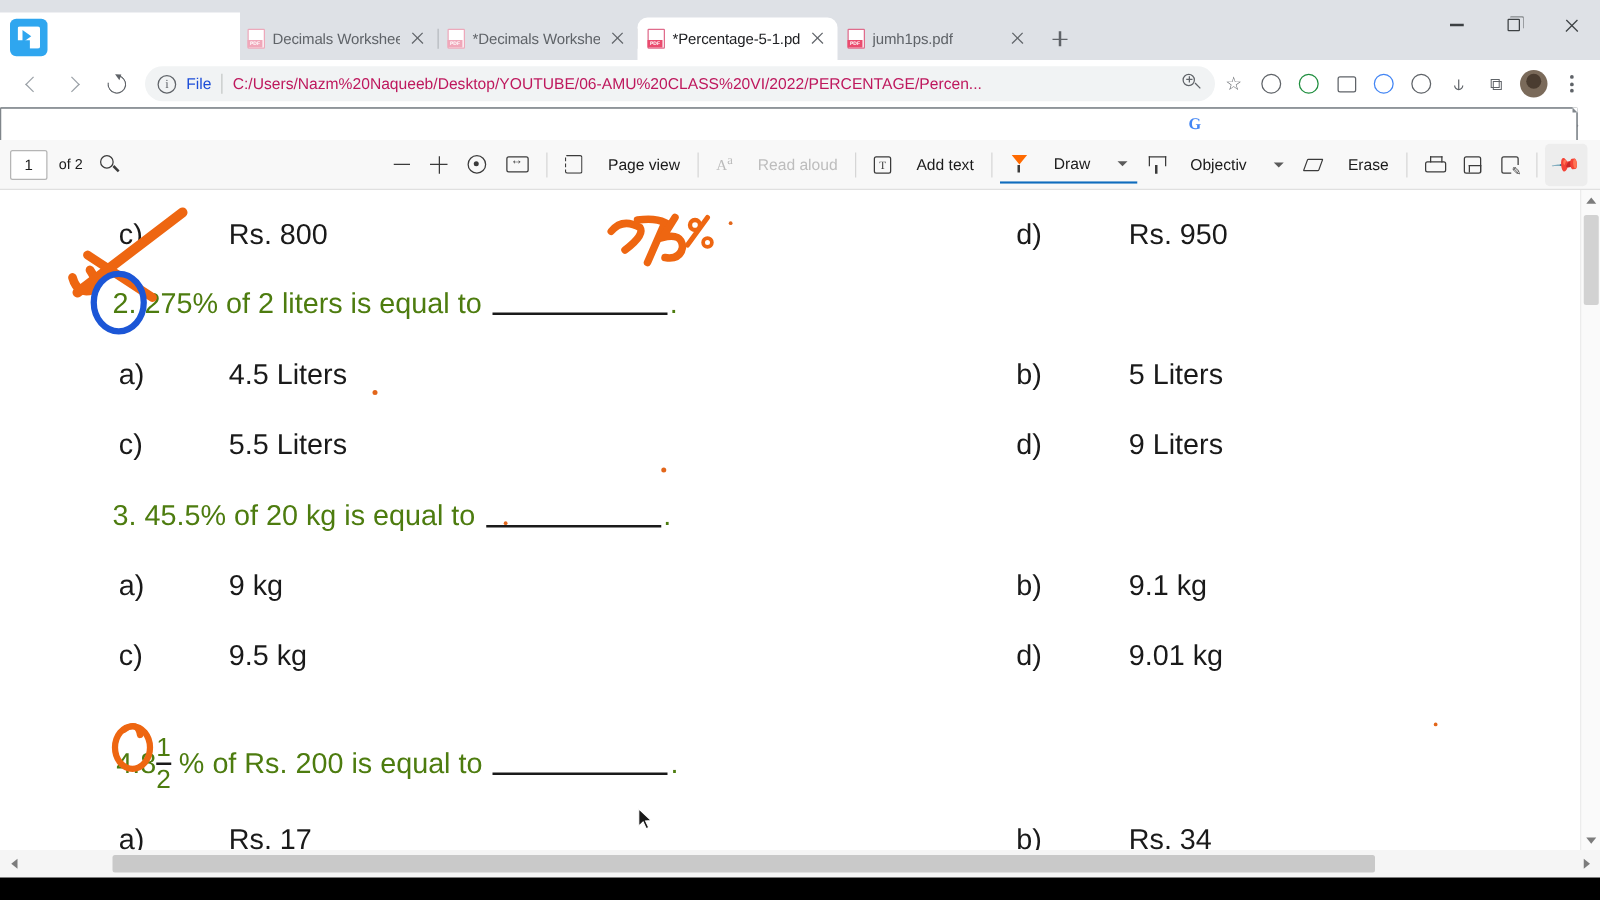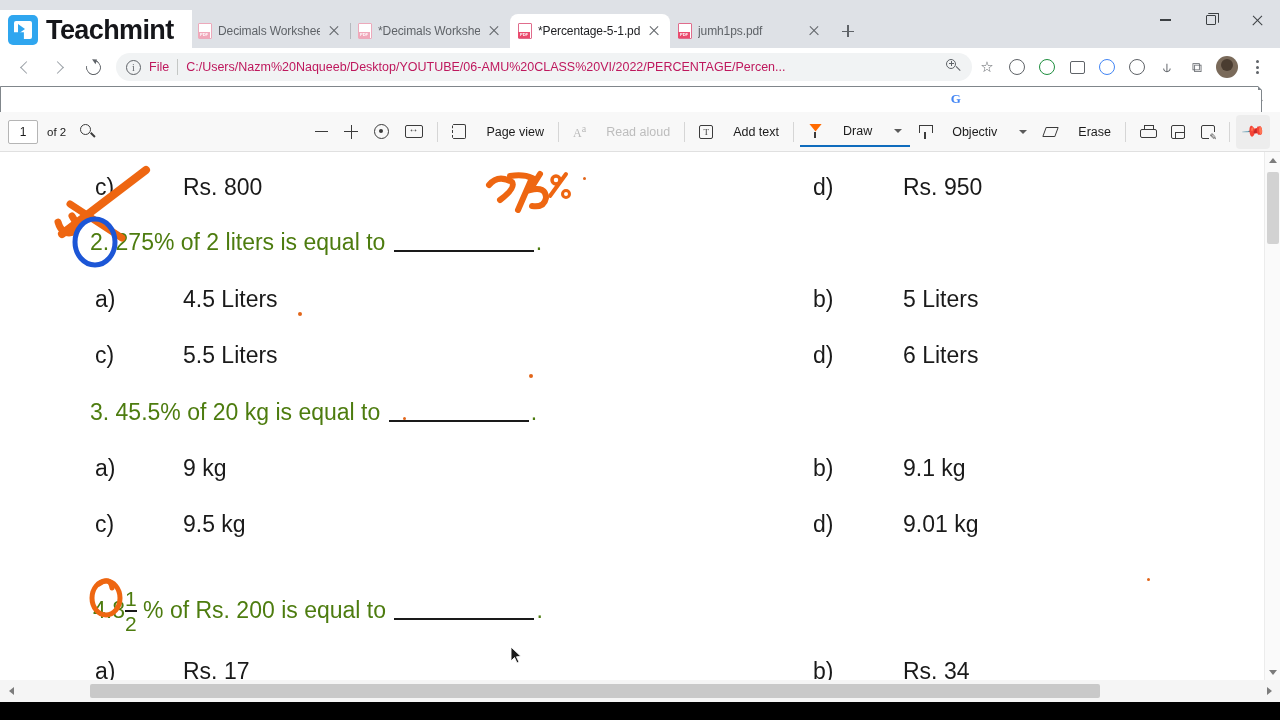--- a/index.html
+++ b/index.html
@@ -110,21 +110,21 @@
   }
   .omnibox {
     flex:1; height:28px; background:#f1f3f4; border-radius:14px; margin-left:6px;
     display:flex; align-items:center; padding:0 10px; gap:8px; font-size:12.5px; color:#202124;
   }
   .info-i {
     width:15px; height:15px; border:1.3px solid #5f6368; border-radius:50%;
     font-size:10px; line-height:13px; text-align:center; color:#5f6368; flex-shrink:0;
     font-family:"Liberation Serif", serif;
   }
-  .omni-file { color:#be185d; font-size:12.5px; }
+  .omni-file { color:#1d4ed8; font-size:12.5px; }
   .omni-divider { width:1px; height:16px; background:#c4c7c5; }
   .omni-url { flex:1; white-space:nowrap; overflow:hidden; color:#be185d; font-size:12.5px; }
   .omni-zoom { width:16px; height:16px; position:relative; flex-shrink:0; }
   .omni-zoom .mg { position:absolute; left:0; top:0; width:10px; height:10px;
     border:1.4px solid #5f6368; border-radius:50%; }
   .omni-zoom .hd { position:absolute; left:8.5px; top:9px; width:6px; height:1.4px;
     background:#5f6368; transform:rotate(45deg); }
   .omni-zoom .pl { position:absolute; left:2.6px; top:4.3px; width:5px; height:1.2px; background:#5f6368; }
   .omni-zoom .pl2 { position:absolute; left:4.5px; top:2.4px; width:1.2px; height:5px; background:#5f6368; }
 
@@ -331,21 +331,20 @@
           <span class="wc-max"></span>
         </div>
       <div class="wc">
           <span class="wc-close"></span>
         </div>
     </div>
   </div>
 
   <div class="logo-overlay">
     <span class="logo-mark"></span>
-    <span class="logo-text">Teachmint</span>
   </div>
 
   <div class="navbar">
     <div class="navbtn">
         <span class="arrow-l"></span>
       </div>
     <div class="navbtn">
         <span class="arrow-r"></span>
       </div>
     <div class="navbtn">
@@ -526,21 +525,21 @@
       </span>
 
       <span class="opt-key" style="left:95px; top:134px;">a)</span>
       <span class="opt-val" style="left:183px; top:134px;">4.5 Liters</span>
       <span class="opt-key" style="left:813px; top:134px;">b)</span>
       <span class="opt-val" style="left:903px; top:134px;">5 Liters</span>
 
       <span class="opt-key" style="left:95px; top:190px;">c)</span>
       <span class="opt-val" style="left:183px; top:190px;">5.5 Liters</span>
       <span class="opt-key" style="left:813px; top:190px;">d)</span>
-      <span class="opt-val" style="left:903px; top:190px;">6 Liters</span>
+      <span class="opt-val" style="left:903px; top:190px;">9 Liters</span>
 
       <span class="qline" style="left:90px; top:247px;">
         <span>3. 45.5% of 20 kg is equal to</span>
         <span class="blankline"></span><span>.</span>
       </span>
 
       <span class="opt-key" style="left:95px; top:303px;">a)</span>
       <span class="opt-val" style="left:183px; top:303px;">9 kg</span>
       <span class="opt-key" style="left:813px; top:303px;">b)</span>
       <span class="opt-val" style="left:903px; top:303px;">9.1 kg</span>

